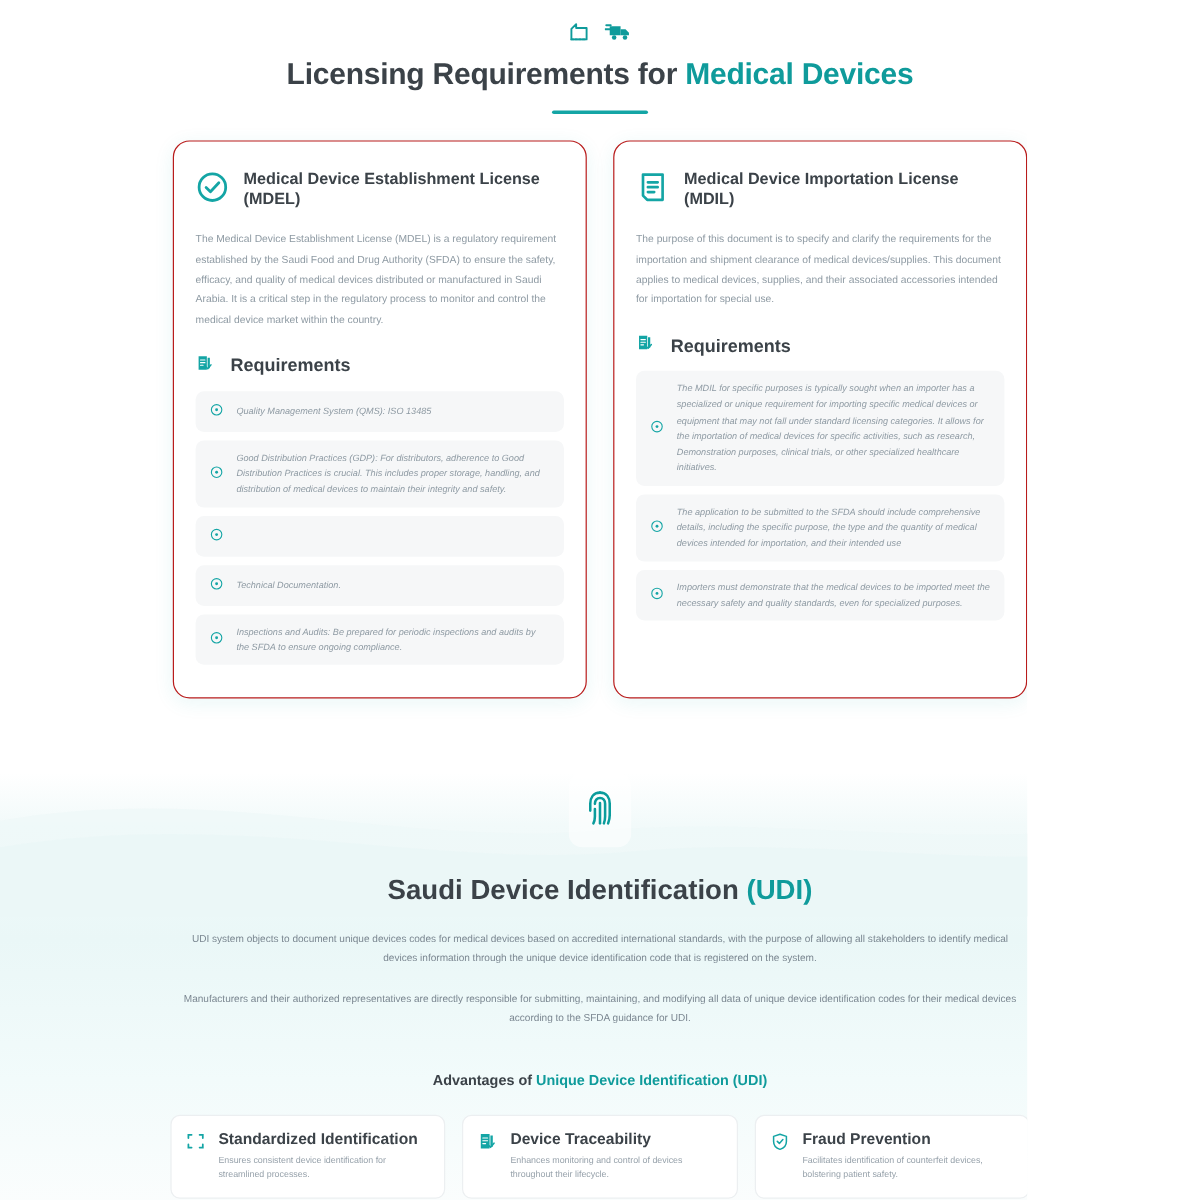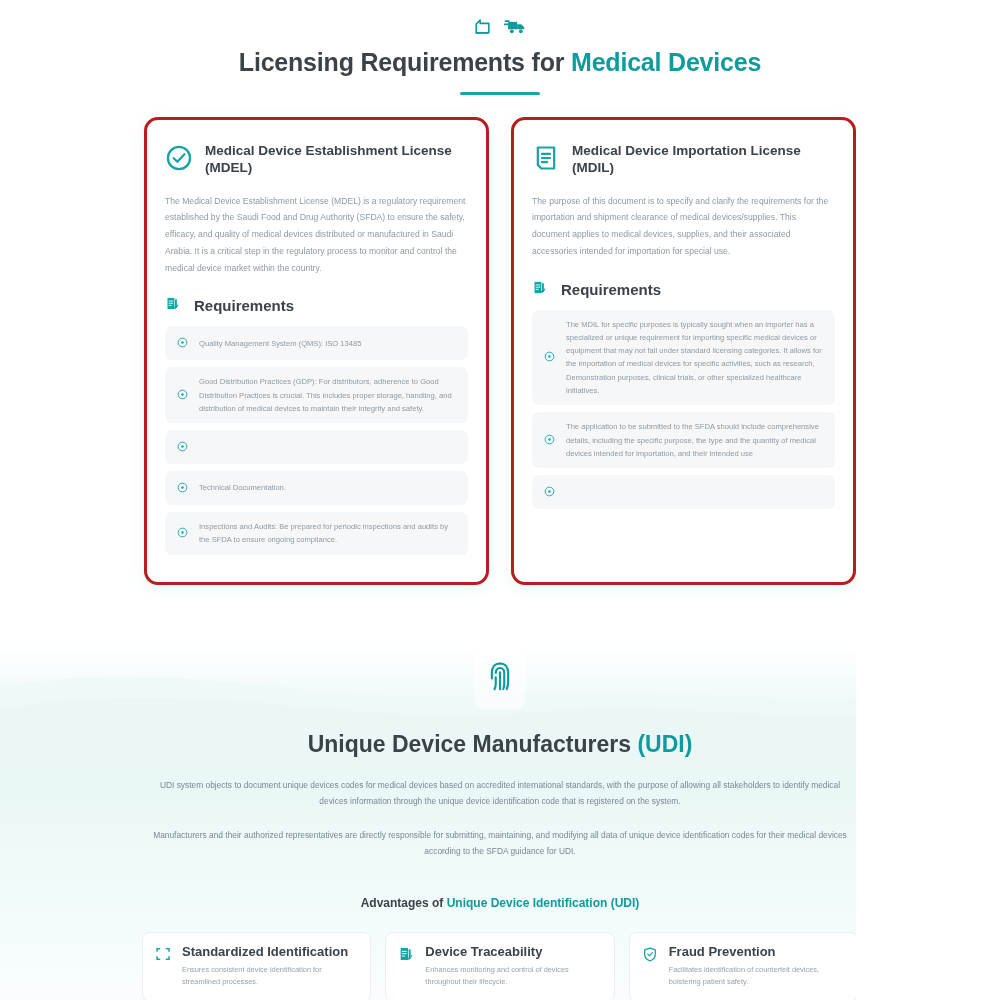--- a/index.html
+++ b/index.html
@@ -54,21 +54,21 @@
   
   .cards-wrap {
     display: flex;
     justify-content: center;
     gap: 22px;
     margin-top: 22px;
   }
   .lic-card {
     width: 345px;
     background: #ffffff;
-    border: 3px solid #b91c1c;
+    border: 1px solid #b91c1c;
     border-radius: 14px;
     padding: 22px 18px 20px 18px;
     box-shadow: 0 3px 16px rgba(20,165,165,0.09);
   }
   .lic-card-head {
     display: flex;
     align-items: flex-start;
     gap: 12px;
   }
   .lic-card-head .hicon { flex: 0 0 auto; padding-top: 2px; }
@@ -98,20 +98,21 @@
   }
   .req-item {
     display: flex;
     align-items: center;
     gap: 11px;
     background: #f6f7f8;
     border-radius: 7px;
     padding: 8px 12px;
     margin-bottom: 7px;
     min-height: 26px;
+    font-style: italic;
   }
   .req-item .bullet { flex: 0 0 auto; }
   .req-item .rtext {
     font-size: 7.6px;
     line-height: 1.75;
     color: #8e9aa3;
   }
 
   
   .udi-section {
@@ -337,20 +338,21 @@
           </span>
           <span class="rtext">The application to be submitted to the SFDA should include comprehensive details, including the specific purpose, the type and the quantity of medical devices intended for importation, and their intended use</span>
         </div>
         <div class="req-item">
           <span class="bullet">
             <svg width="11" height="11" viewBox="0 0 24 24" fill="none" stroke="#14a5a5" stroke-width="2">
                 <circle cx="12" cy="12" r="9.5"></circle>
                 <circle cx="12" cy="12" r="2.6" fill="#14a5a5" stroke="none"></circle>
               </svg>
           </span>
+          <span class="rtext">Importers must demonstrate that the medical devices to be imported meet the necessary safety and quality standards, even for specialized purposes.</span>
         </div>
       </div>
 
     </div>
   </div>
 
   <div class="udi-section">
     <svg class="udi-wave" viewBox="0 0 1000 120" preserveAspectRatio="none">
       <path d="M0,40 C180,8 330,62 500,48 C670,34 820,72 1000,34 L1000,120 L0,120 Z" fill="#eef8f8" opacity="0.85"></path>
       <path d="M0,62 C200,30 360,80 520,66 C700,50 840,88 1000,58 L1000,120 L0,120 Z" fill="#e9f6f6" opacity="0.7"></path>
@@ -363,21 +365,21 @@
             <path d="M12 3 C7.5 3 5.5 6.4 5.5 10.5 L5.5 15"></path>
             <path d="M12 3 C16.5 3 18.5 6.4 18.5 10.5 L18.5 18 C18.5 20 18 22 17.4 23.5"></path>
             <path d="M8.6 10.5 C8.6 8.3 9.9 6.6 12 6.6 C14.1 6.6 15.4 8.3 15.4 10.5 L15.4 19 C15.4 20.6 15.1 22.2 14.6 23.5"></path>
             <path d="M12 10 L12 23.5"></path>
             <path d="M8.6 14 L8.6 19 C8.6 21 8.2 22.4 7.6 23.5"></path>
           </svg>
         </span>
       </div>
 
       <div class="udi-title">
-        <span>Unique Device Manufacturers </span><span class="accent">(UDI)</span>
+        <span>Saudi Device Identification </span><span class="accent">(UDI)</span>
       </div>
 
       <div class="udi-para">UDI system objects to document unique devices codes for medical devices based on accredited international standards, with the purpose of allowing all stakeholders to identify medical devices information through the unique device identification code that is registered on the system.</div>
       <div class="udi-para second">Manufacturers and their authorized representatives are directly responsible for submitting, maintaining, and modifying all data of unique device identification codes for their medical devices according to the SFDA guidance for UDI.</div>
 
       <div class="adv-title">
         <span>Advantages of </span><span class="accent">Unique Device Identification (UDI)</span>
       </div>
 
       <div class="adv-grid">

